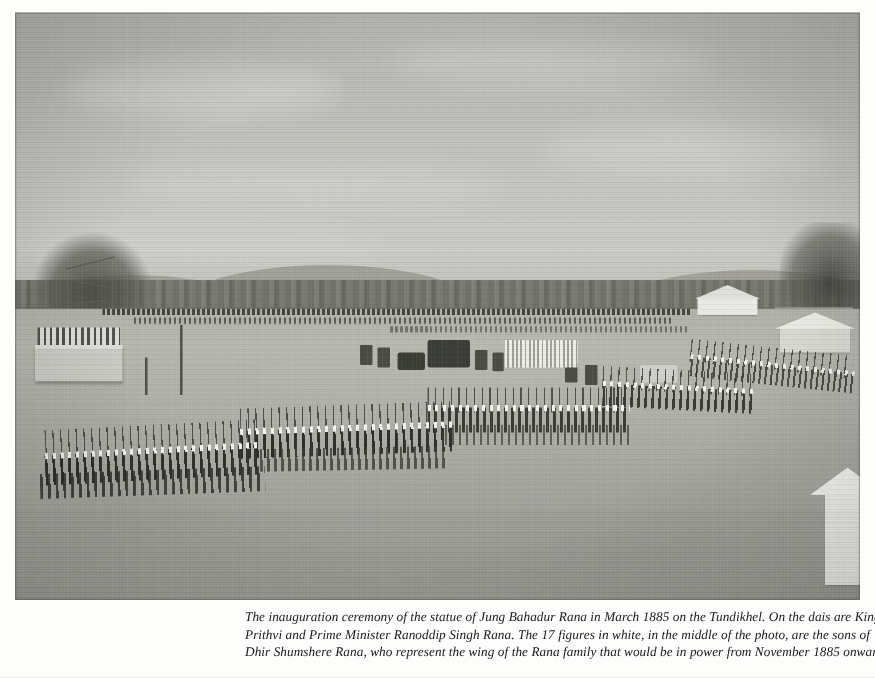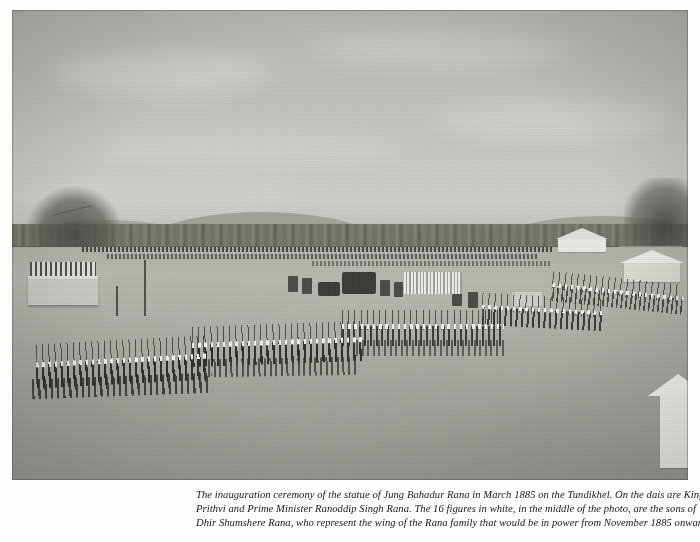--- a/index.html
+++ b/index.html
@@ -414,17 +414,17 @@
       <div class="rank rank-mid" style="left:344px; top:330px; width:150px; height:16px; opacity:0.7;"></div>
 
       <div class="vignette"></div>
       <div class="grain"></div>
       <div class="photo-border"></div>
     </div>
   </div>
 
   <div class="caption">
     <span>The inauguration ceremony of the statue of Jung Bahadur Rana in March 1885 on the Tundikhel. On the dais are King</span>
-    <span>Prithvi and Prime Minister Ranoddip Singh Rana. The 16 figures in white, in the middle of the photo, are the sons of</span>
+    <span>Prithvi and Prime Minister Ranoddip Singh Rana. The 17 figures in white, in the middle of the photo, are the sons of</span>
     <span>Dhir Shumshere Rana, who represent the wing of the Rana family that would be in power from November 1885 onwards.</span>
   </div>
 
 </div>
 
 </body></html>

